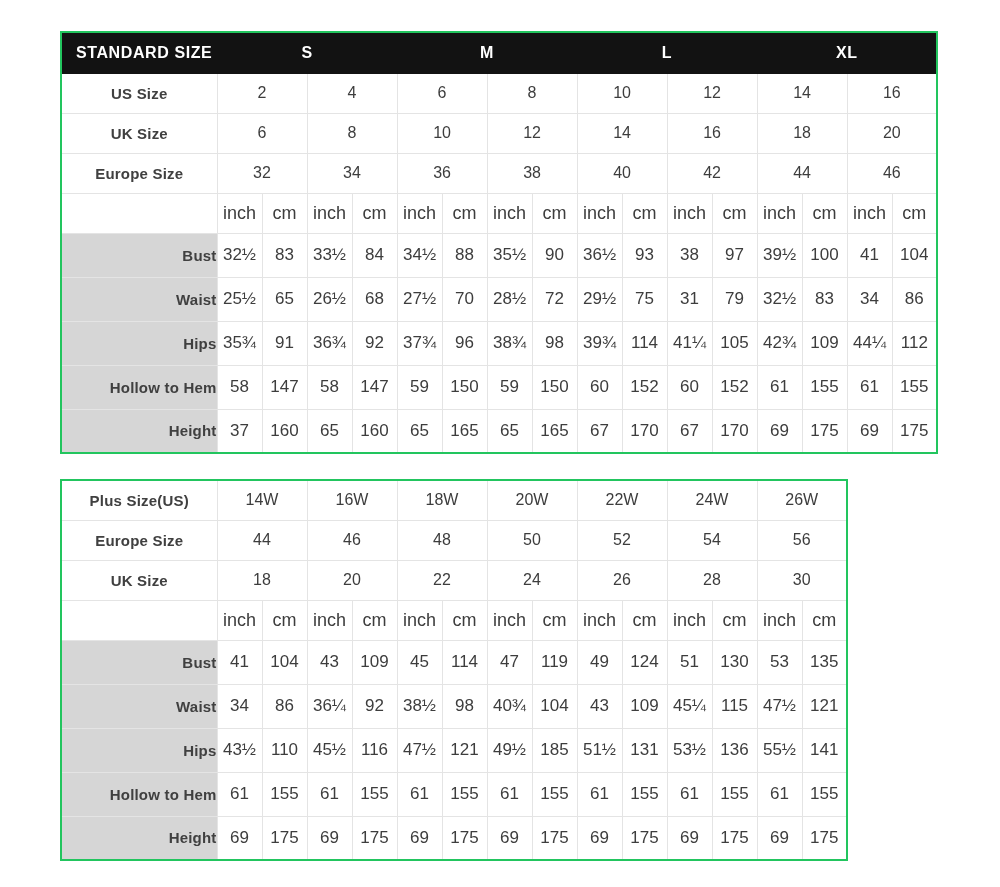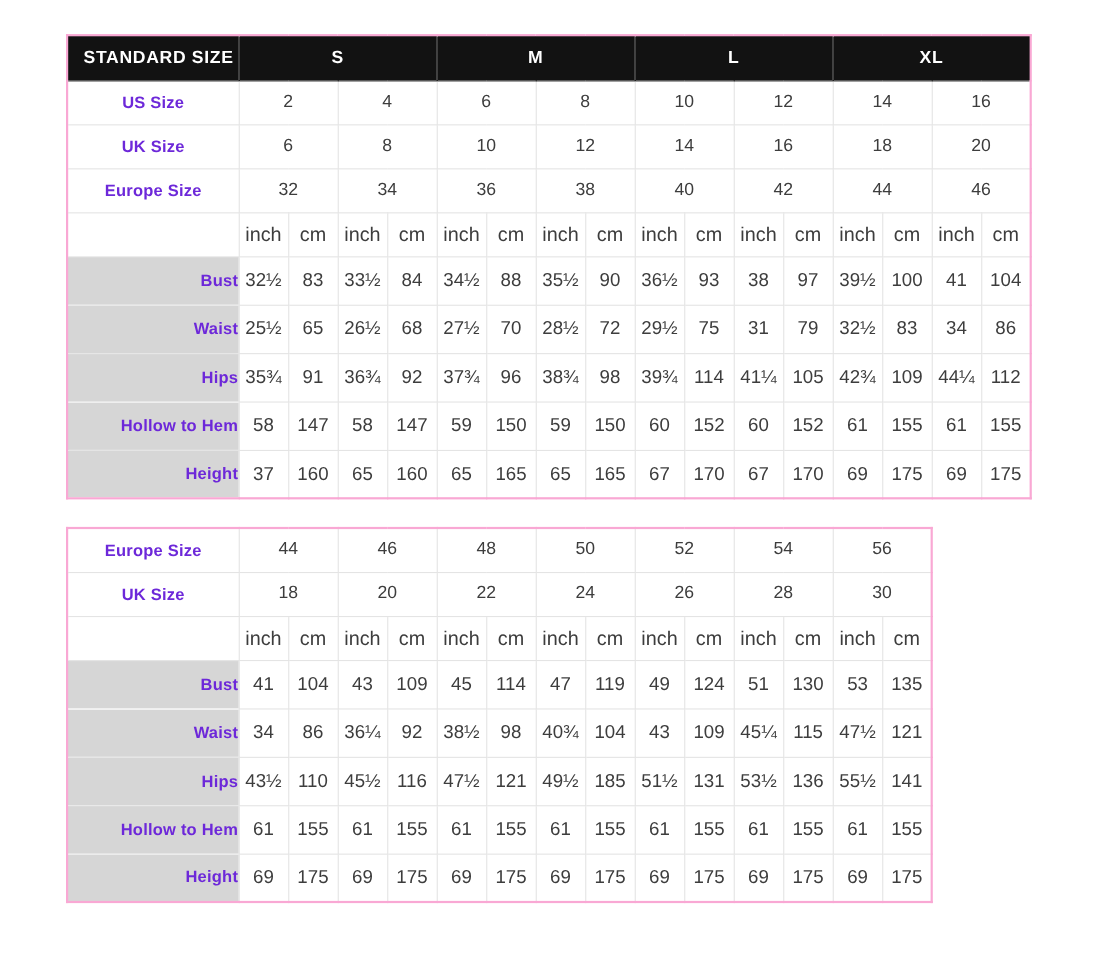--- a/index.html
+++ b/index.html
@@ -12,21 +12,21 @@
     width: 1000px;
     height: 887px;
     background: #ffffff;
     box-sizing: border-box;
     padding: 31px 0 0 60px;
     overflow: hidden;
   }
   table.tbl {
     border-collapse: collapse;
     table-layout: fixed;
-    border: 2px solid #f9a8d4;
+    border: 2px solid #22c55e;
   }
   table.tbl td, table.tbl th {
     border: 1px solid #e4e4e4;
     text-align: center;
     vertical-align: middle;
     padding: 0;
     overflow: hidden;
     white-space: nowrap;
   }
   table.standard { width: 878px; margin-bottom: 25px; }
@@ -44,21 +44,21 @@
   }
   tr.header-row th.title-cell {
     text-align: left;
     padding-left: 14px;
   }
 
   tr.size-row { height: 40px; }
   td.row-label {
     font-weight: bold;
     font-size: 15px;
-    color: #6d28d9;
+    color: #404040;
     letter-spacing: 0.2px;
   }
   td.size-val { font-size: 16px; color: #3d3d3d; }
 
   tr.unit-row { height: 40px; }
   td.unit-cell { font-size: 18px; color: #3d3d3d; }
 
   tr.measure-row { height: 44px; }
   tr.measure-row td.row-label { background: #d6d6d6; text-align: right; }
   td.data-cell { font-size: 17px; color: #3d3d3d; }
@@ -257,20 +257,30 @@
         <col class="data-col">
         <col class="data-col">
         <col class="data-col">
         <col class="data-col">
         <col class="data-col">
         <col class="data-col">
         <col class="data-col">
       </colgroup>
       <tbody>
         <tr class="size-row">
+          <td class="row-label">Plus Size(US)</td>
+          <td class="size-val" colspan="2">14W</td>
+          <td class="size-val" colspan="2">16W</td>
+          <td class="size-val" colspan="2">18W</td>
+          <td class="size-val" colspan="2">20W</td>
+          <td class="size-val" colspan="2">22W</td>
+          <td class="size-val" colspan="2">24W</td>
+          <td class="size-val" colspan="2">26W</td>
+        </tr>
+        <tr class="size-row">
           <td class="row-label">Europe Size</td>
           <td class="size-val" colspan="2">44</td>
           <td class="size-val" colspan="2">46</td>
           <td class="size-val" colspan="2">48</td>
           <td class="size-val" colspan="2">50</td>
           <td class="size-val" colspan="2">52</td>
           <td class="size-val" colspan="2">54</td>
           <td class="size-val" colspan="2">56</td>
         </tr>
         <tr class="size-row">

